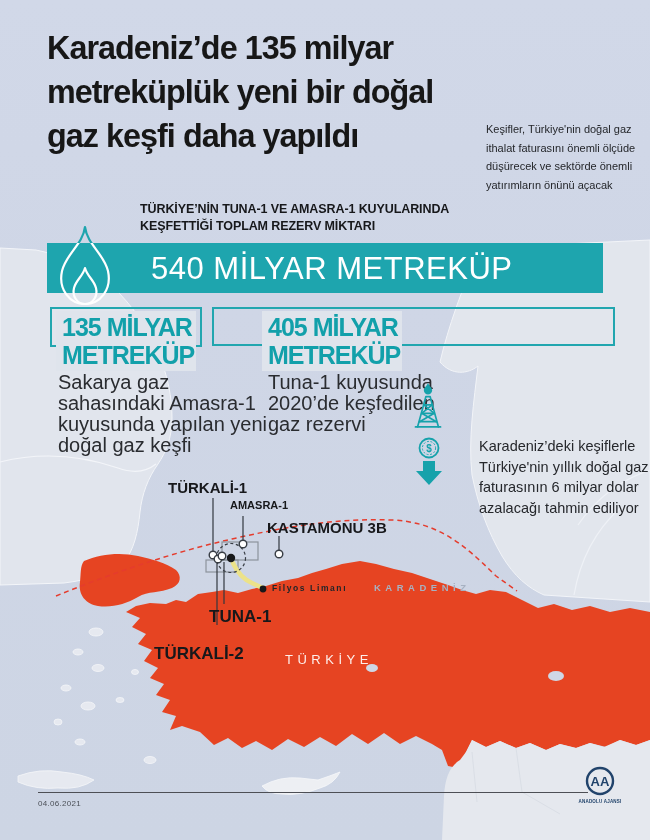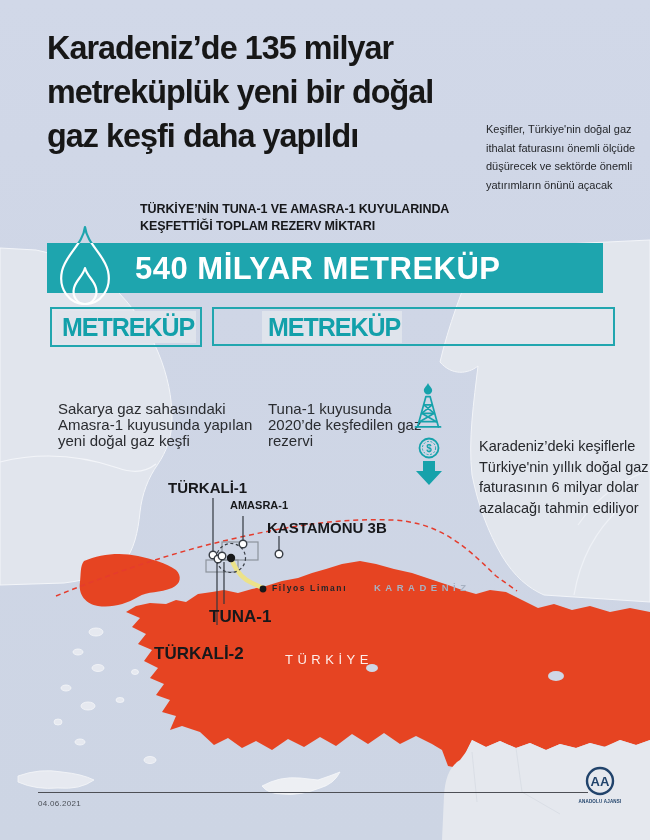--- a/index.html
+++ b/index.html
@@ -16,36 +16,36 @@
   .title{left:47px;top:25px;width:460px;color:#171717;font-weight:bold;
          font-size:34px;line-height:44px;letter-spacing:-1px;
          transform:scaleX(0.95);transform-origin:left top;}
   .side-note{left:486px;top:120px;width:160px;font-size:11px;line-height:18.5px;
              color:#24262a;font-weight:normal;}
   .subtitle{left:140px;top:201px;width:310px;font-size:12.5px;line-height:16.5px;
             font-weight:bold;color:#17181b;letter-spacing:-0.1px;}
 
   
   .banner{left:47px;top:243px;width:556px;height:50px;background:#1ea5ae;}
-  .banner-text{left:88px;top:0;height:64px;line-height:51px;color:#ffffff;
-               font-size:31px;font-weight:bold;letter-spacing:0.5px;white-space:nowrap;}
+  .banner-text{left:104px;top:0;height:64px;line-height:51px;color:#ffffff;
+               font-size:31px;font-weight:normal;letter-spacing:0.5px;white-space:nowrap;}
   .flame-wrap{left:50px;top:224px;width:70px;height:84px;}
   .flame-layer{position:absolute;left:0;top:0;width:70px;height:84px;}
   .flame-top{clip-path:inset(0 0 65px 0);}
   .flame-bottom{clip-path:inset(19px 0 0 0);}
 
   
   .frame{border:2px solid #21a6af;background:transparent;}
   .frame1{left:50px;top:307px;width:148px;height:36px;}
   .frame2{left:212px;top:307px;width:399px;height:35px;}
   .stat-val{background:#dfe4ec;color:#12a0aa;font-weight:bold;font-size:25px;
             line-height:28px;letter-spacing:-1px;padding:2px 2px 2px 6px;white-space:nowrap;}
   .stat-val1{left:56px;top:311px;}
   .stat-val2{left:262px;top:311px;}
-  .stat-desc{font-size:15px;line-height:16px;color:#2a2c30;margin-top:29px;}
+  .stat-desc{font-size:20px;line-height:21px;color:#2a2c30;}
   .stat-desc1{left:58px;top:372px;width:210px;}
   .stat-desc2{left:268px;top:372px;width:180px;}
 
   
   .fact-text{font-size:14.5px;line-height:20.5px;color:#26282c;}
   .fact1-icon{left:414px;top:383px;}
   .fact1-text{left:455px;top:387px;width:190px;}
   .fact2-icon{left:412px;top:437px;}
   .fact2-text{left:455px;top:436px;width:196px;margin-left:24px;}
 
@@ -184,23 +184,25 @@
         <path d="M35,3 C33,20 16,30 12,47 C8,66 20,80 35,80 C50,80 62,66 58,47 C54,30 37,20 35,3 Z" fill="none" stroke="#ffffff" stroke-width="2.2" stroke-linejoin="round"></path>
         <path d="M35,80 C27,80 22,72 24,64 C26,56 33,52 35,44 C37,52 44,56 46,64 C48,72 43,80 35,80 Z" fill="none" stroke="#ffffff" stroke-width="2.2" stroke-linejoin="round"></path>
       </svg>
     </div>
   </div>
 
   <div class="abs frame frame1"></div>
   <div class="abs frame frame2"></div>
 
   <div class="abs stat-val stat-val1">
+    <div>135 MİLYAR</div>
     <div>METREKÜP</div>
   </div>
   <div class="abs stat-val stat-val2">
+    <div>405 MİLYAR</div>
     <div>METREKÜP</div>
   </div>
   <div class="abs stat-desc stat-desc1">Sakarya gaz sahasındaki Amasra-1 kuyusunda yapılan yeni doğal gaz keşfi</div>
   <div class="abs stat-desc stat-desc2">Tuna-1 kuyusunda 2020’de keşfedilen gaz rezervi</div>
 
   <div class="abs fact1-icon">
     <svg width="28" height="46" viewBox="0 0 26 44">
       <path d="M13,0 C12,3 9,4.5 9,7 a4,4 0 0 0 8,0 C17,4.5 14,3 13,0 Z" fill="#16a2ab"></path>
       <g fill="none" stroke="#16a2ab" stroke-width="1.6" stroke-linecap="round">
         <path d="M3,42 L11,13 M23,42 L15,13 M11,13 L15,13"></path>

